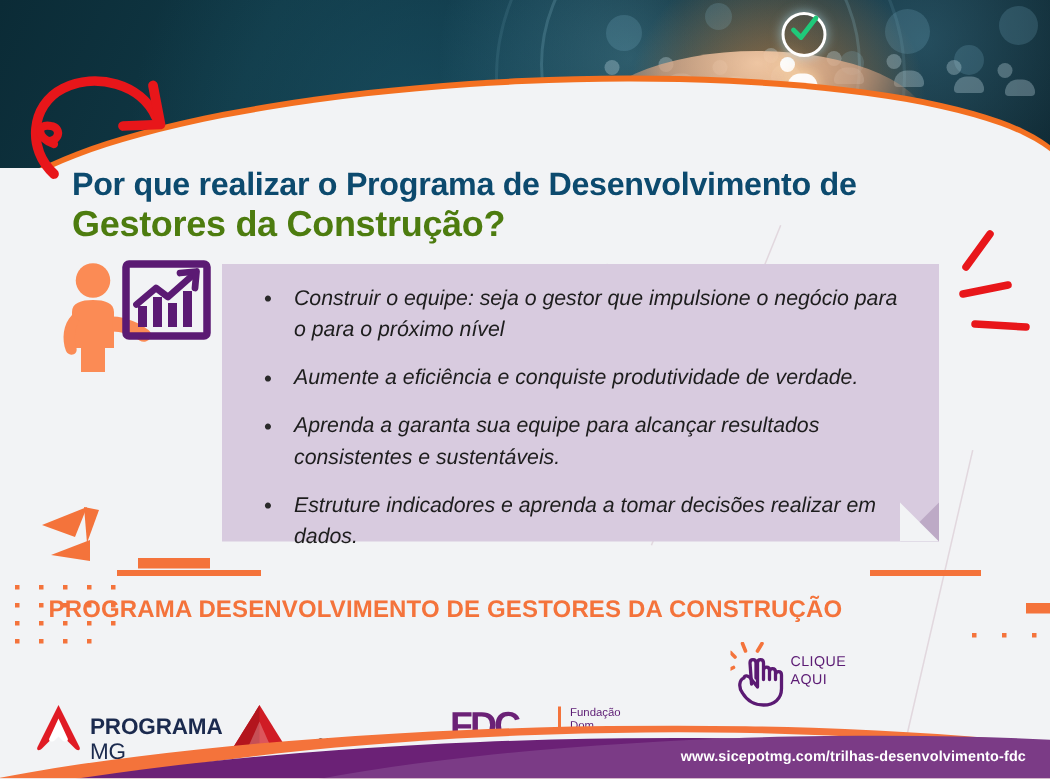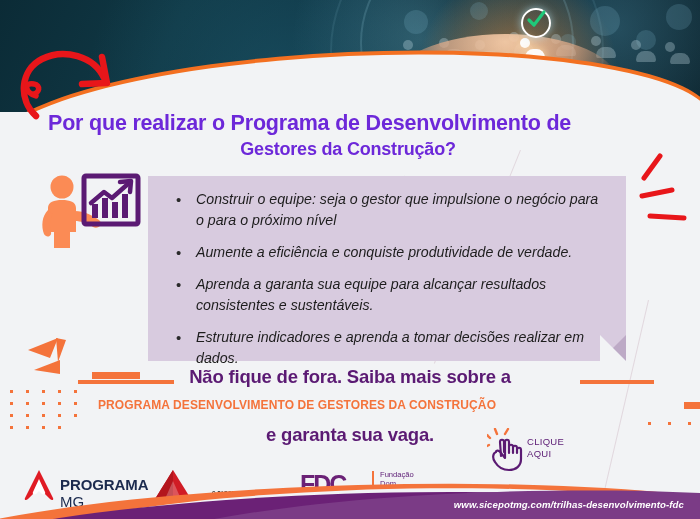--- a/index.html
+++ b/index.html
@@ -45,22 +45,22 @@
   .red-ticks{position:absolute;left:636px;top:152px;width:62px;height:84px;}
   .orange-burst{position:absolute;left:26px;top:336px;width:62px;height:46px;}
   .dot-grid{position:absolute;left:8px;top:388px;width:78px;height:48px;}
   .dot-grid-2{position:absolute;left:646px;top:418px;width:50px;height:14px;}
   .orange-bar-sm{position:absolute;left:92px;top:372px;width:48px;height:7px;background:#f4733b;}
   .orange-bar-r{position:absolute;left:684px;top:402px;width:26px;height:7px;background:#f4733b;}
   .thin-diag{position:absolute;background:rgba(170,120,140,.22);transform-origin:top left;}
 
   
   .title-wrap{position:absolute;left:48px;top:110px;width:600px;}
-  .title-l1{font-size:21.5px;font-weight:bold;color:#6d28d9;letter-spacing:-.2px;line-height:26px;}
-  .title-l2{font-size:18px;font-weight:bold;color:#6d28d9;letter-spacing:-.2px;line-height:27px;text-align:center;}
+  .title-l1{font-size:21.5px;font-weight:bold;color:#0c4a6e;letter-spacing:-.2px;line-height:26px;}
+  .title-l2{font-size:24px;font-weight:bold;color:#4d7c0f;letter-spacing:-.2px;line-height:27px;}
 
   
   .presenter{position:absolute;left:36px;top:170px;width:108px;height:84px;}
 
   
   .bullet-box{position:absolute;left:148px;top:176px;width:478px;height:185px;background:#d8cbdf;}
   .fold{position:absolute;right:0;bottom:0;width:0;height:0;
      border-left:26px solid #f2f3f5;border-top:26px solid transparent;}
   .fold2{position:absolute;right:0;bottom:0;width:0;height:0;
      border-right:26px solid #bdaac6;border-top:26px solid transparent;}
@@ -70,21 +70,21 @@
   .bullet .txt{flex:1;font-style:italic;font-size:14.2px;line-height:21px;color:#1d1d1d;}
 
   
   .cta-line-row{position:absolute;left:0;top:368px;width:700px;height:26px;}
   .cta-rule{position:absolute;top:12px;height:4px;background:#f4733b;}
   .cta-rule.l{left:78px;width:96px;}
   .cta-rule.r{left:580px;width:74px;}
   .cta1{position:absolute;left:0;top:366px;width:700px;text-align:center;
         font-size:18.5px;font-weight:bold;color:#5b1a73;letter-spacing:-.2px;}
   .cta2{position:absolute;left:0;top:398px;width:594px;text-align:center;
-        font-size:12px;font-weight:bold;color:#f4733b;letter-spacing:.1px;}
+        font-size:16px;font-weight:bold;color:#f4733b;letter-spacing:.1px;}
   .cta3{position:absolute;left:0;top:424px;width:700px;text-align:center;
         font-size:18.5px;font-weight:bold;color:#5b1a73;letter-spacing:-.2px;}
   .click-here{position:absolute;left:487px;top:428px;width:98px;height:48px;}
   .click-txt{position:absolute;left:40px;top:8px;font-size:9.5px;font-weight:normal;
      color:#5b1a73;line-height:11.5px;letter-spacing:.3px;}
 
   
   .logos{position:absolute;left:22px;top:466px;height:36px;}
   .logo{position:absolute;top:0;height:36px;}
   .sicepot{left:0;width:136px;}
@@ -99,21 +99,21 @@
   .fdc-bar{position:absolute;left:72px;top:5px;width:2px;height:25px;background:#f4733b;}
   .fdc-sub{position:absolute;left:80px;top:5px;font-size:7.6px;color:#5b1a73;line-height:8.7px;}
 
   
   .foot{position:absolute;left:0;bottom:0;width:700px;height:52px;overflow:hidden;}
   .wave{position:absolute;border-radius:50%;}
   .wave-orange{left:-120px;top:18px;width:960px;height:140px;background:#f4733b;transform:rotate(-1.6deg);}
   .wave-lite{left:-40px;top:22px;width:860px;height:140px;background:#f2f3f5;transform:rotate(-1.4deg);}
   .wave-purple{left:-120px;top:26px;width:980px;height:150px;background:#6b2176;transform:rotate(-1.5deg);}
   .wave-purple2{left:80px;top:24px;width:900px;height:150px;background:#7b3b86;transform:rotate(-1.2deg);}
-  .url{position:absolute;right:16px;bottom:9px;font-size:9.6px;font-weight:bold;color:#ffffff;letter-spacing:.1px;font-style:italic;}
+  .url{position:absolute;right:16px;bottom:9px;font-size:9.6px;font-weight:bold;color:#ffffff;letter-spacing:.1px;}
 </style>
 </head>
 <body>
 
 <div class="stage">
 
   <div class="hero">
     <div class="hero-photo">
       <div class="hero-arc" style="left:360px;top:-64px;width:210px;height:210px;"></div>
       <div class="hero-arc" style="left:330px;top:-86px;width:270px;height:270px;border-color:rgba(160,215,235,.10);"></div>
@@ -269,23 +269,21 @@
       </div>
     </div>
     <div class="fold2"></div>
     <div class="fold"></div>
   </div>
 
   <div class="cta-line-row">
     <div class="cta-rule l"></div>
     <div class="cta-rule r"></div>
   </div>
-  <div class="cta1">Não fique de fora. Saiba mais sobre a</div>
   <div class="cta2">PROGRAMA DESENVOLVIMENTO DE GESTORES DA CONSTRUÇÃO</div>
-  <div class="cta3">e garanta sua vaga.</div>
 
   <div class="click-here">
     <svg viewBox="0 0 98 48" width="98" height="48">
       <g stroke="#f4733b" stroke-width="2.4" stroke-linecap="round">
         <path d="M10 6 L8 1"></path>
           <path d="M3 10 L0 7"></path>
           <path d="M18 6 L21 1"></path>
           <path d="M2 17 L0 18"></path>
       </g>
       <path d="M13 14 L14 28 M13 14 C13 11 17 11 17 14 L17 24" fill="none" stroke="#5b1a73" stroke-width="2.2" stroke-linecap="round"></path>

